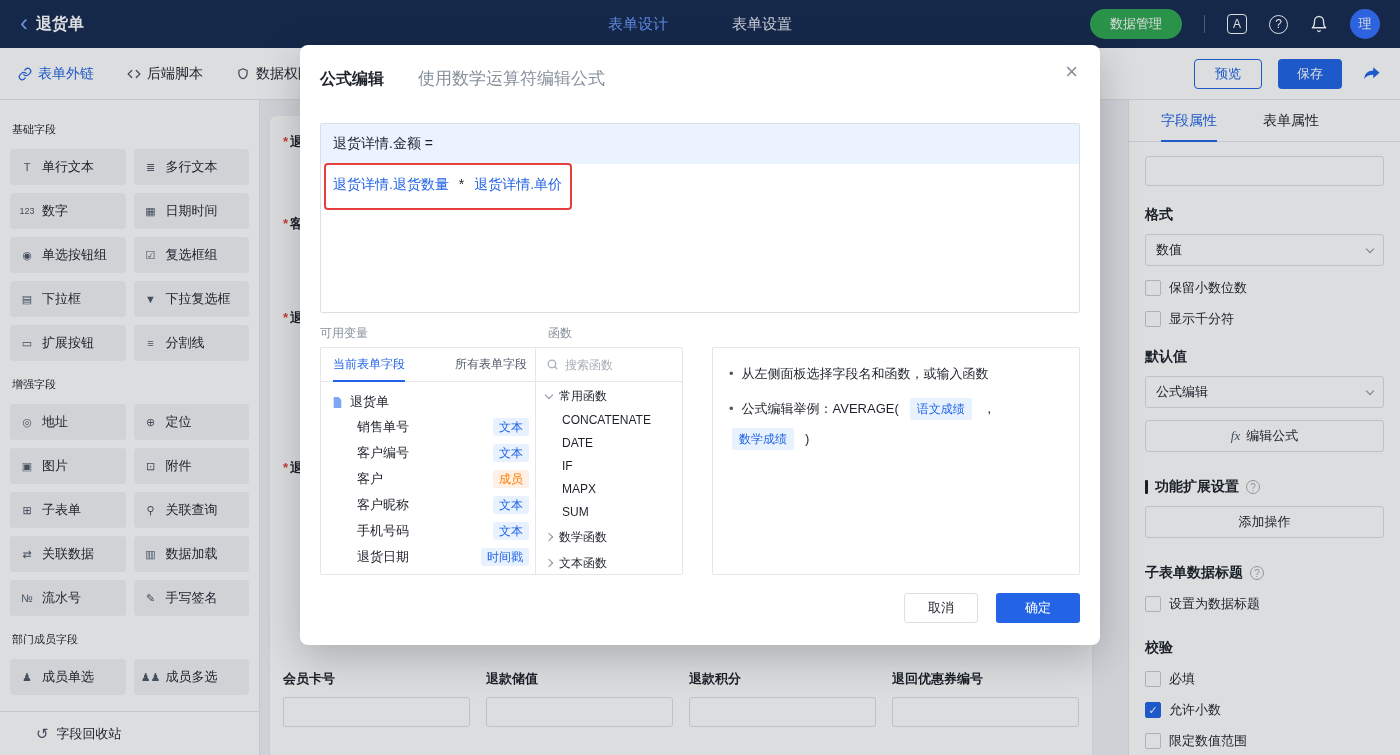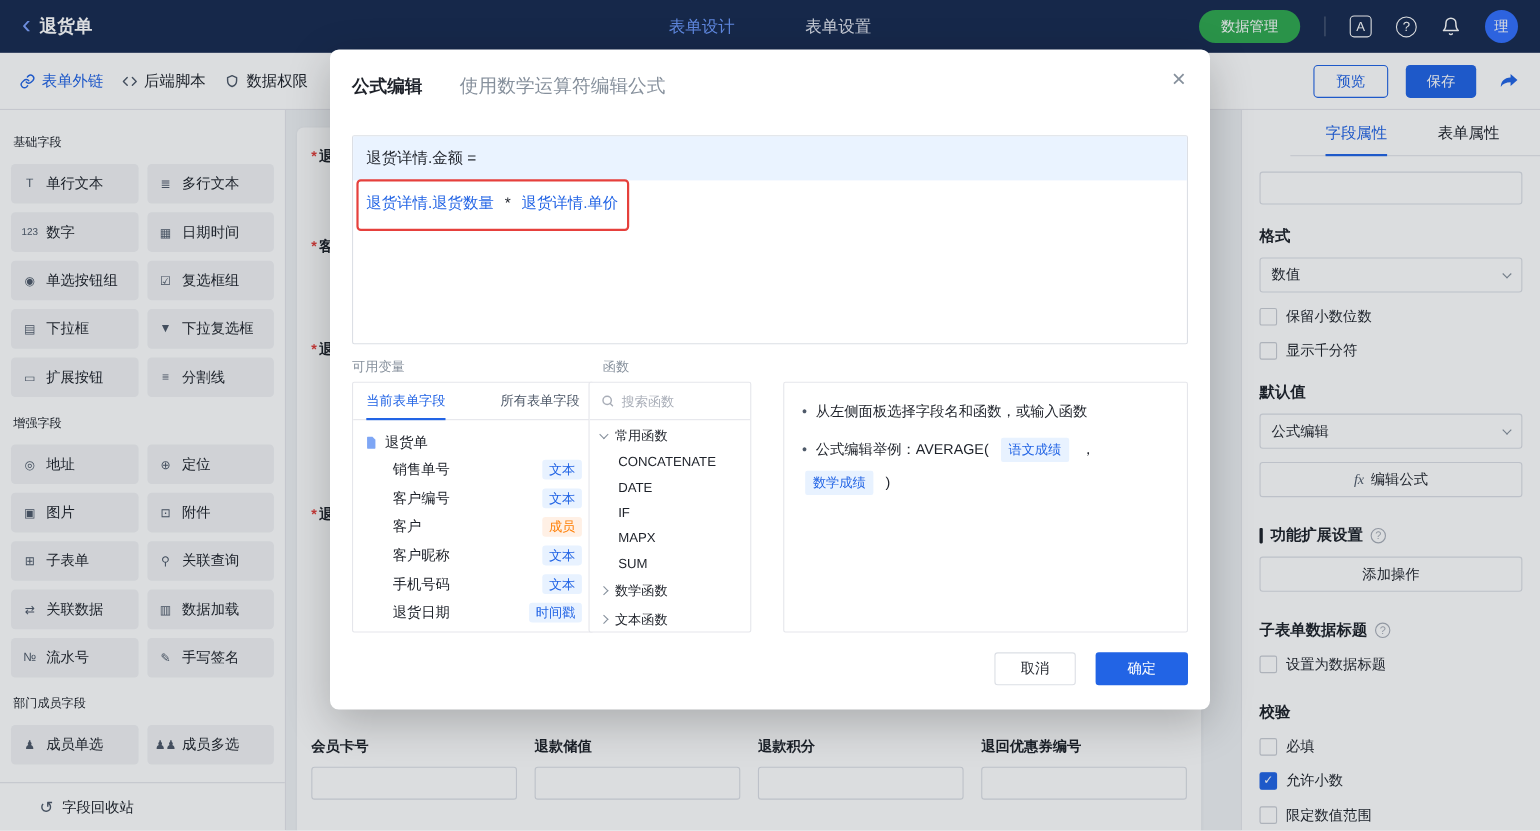--- a/index.html
+++ b/index.html
@@ -18,21 +18,21 @@
   .tb-right{margin-left:auto;display:flex;align-items:center;gap:22px;}
   .btn-green{height:30px;padding:0 20px;border:none;border-radius:16px;background:#2FA84F;color:#fff;font-size:13px;cursor:pointer;}
   .tb-divider{width:1px;height:18px;background:rgba(255,255,255,.28);}
   .tb-icon{color:#fff;cursor:pointer;display:flex;align-items:center;justify-content:center;}
   .lang-box{width:20px;height:20px;border:1.5px solid #fff;border-radius:4px;font-size:12px;display:flex;align-items:center;justify-content:center;}
   .help-circ{width:19px;height:19px;border:1.5px solid #fff;border-radius:50%;font-size:12px;display:flex;align-items:center;justify-content:center;}
   .avatar{width:30px;height:30px;border-radius:50%;background:#3370FF;color:#fff;font-size:13px;display:flex;align-items:center;justify-content:center;cursor:pointer;}
 
   
   .toolbar{position:absolute;top:48px;left:0;right:0;height:52px;background:#FFFFFF;border-bottom:1px solid #E5E6EB;display:flex;align-items:center;justify-content:space-between;padding:0 18px;z-index:2;}
-  .tool-tabs{display:flex;align-items:center;gap:17px;}
+  .tool-tabs{display:flex;align-items:center;gap:33px;}
   .tool-tab{display:flex;align-items:center;gap:6px;font-size:14px;color:#1D2129;cursor:pointer;}
   .tool-tab .ticon{color:#4E5969;}
   .tool-tab.active{color:#2264E5;}
   .tool-tab.active .ticon{color:#2264E5;}
   .tool-actions{display:flex;align-items:center;gap:16px;}
   .btn-outline{height:30px;width:68px;border:1px solid #2264E5;border-radius:4px;background:#fff;color:#2264E5;font-size:13px;cursor:pointer;}
   .btn-primary{height:30px;width:64px;border:none;border-radius:4px;background:#2264E5;color:#ffffff;font-size:13px;cursor:pointer;}
   .share-btn{cursor:pointer;margin-left:4px;}
 
   
@@ -49,21 +49,21 @@
   .canvas{position:absolute;top:100px;left:260px;right:272px;bottom:0;background:#F0F2F5;overflow:hidden;}
   .form-card{position:absolute;left:10px;top:16px;right:36px;bottom:-10px;background:#FFFFFF;border-radius:6px 6px 0 0;box-shadow:0 1px 3px rgba(0,0,0,.05);}
   .clip-label{position:absolute;left:13px;font-size:13px;font-weight:bold;color:#1D2129;white-space:nowrap;}
   .star{color:#E6403C;margin-right:2px;}
   .bfield{position:absolute;width:187px;}
   .bfield .blabel{font-size:13px;font-weight:bold;color:#1D2129;margin-bottom:9px;}
   .binput{height:30px;border:1px solid #DCDFE5;border-radius:3px;background:#fff;width:100%;font-size:13px;padding:0 8px;color:#1D2129;}
 
   
   .right-panel{position:absolute;top:100px;right:0;width:272px;bottom:0;background:#FFFFFF;border-left:1px solid #E5E6EB;z-index:1;overflow:hidden;}
-  .rp-tabs{height:42px;border-bottom:1px solid #E5E6EB;display:flex;gap:46px;padding:0 32px;margin-left:44px;}
+  .rp-tabs{height:42px;border-bottom:1px solid #E5E6EB;display:flex;gap:46px;padding:0 32px;}
   .rp-tab{display:flex;align-items:center;font-size:14px;color:#1D2129;position:relative;cursor:pointer;}
   .rp-tab.active{color:#2264E5;}
   .rp-tab.active::after{content:"";position:absolute;left:0;right:0;bottom:-1px;height:2px;background:#2264E5;}
   .rp-body{padding:14px 16px 0;}
   .rp-input{width:100%;height:30px;border:1px solid #DCDFE5;border-radius:3px;background:#fff;font-size:13px;padding:0 8px;color:#1D2129;}
   .rp-label{font-size:14px;font-weight:bold;color:#1D2129;margin:20px 0 10px;}
   .rp-select{height:32px;border:1px solid #DCDFE5;border-radius:3px;background:#fff;display:flex;align-items:center;justify-content:space-between;padding:0 10px;font-size:13px;color:#1D2129;cursor:pointer;}
   .chev{display:inline-block;width:6px;height:6px;border-right:1.4px solid #86909C;border-bottom:1.4px solid #86909C;flex:none;}
   .chev.down{transform:rotate(45deg);margin-top:-3px;}
   .chev.right{transform:rotate(-45deg);}

